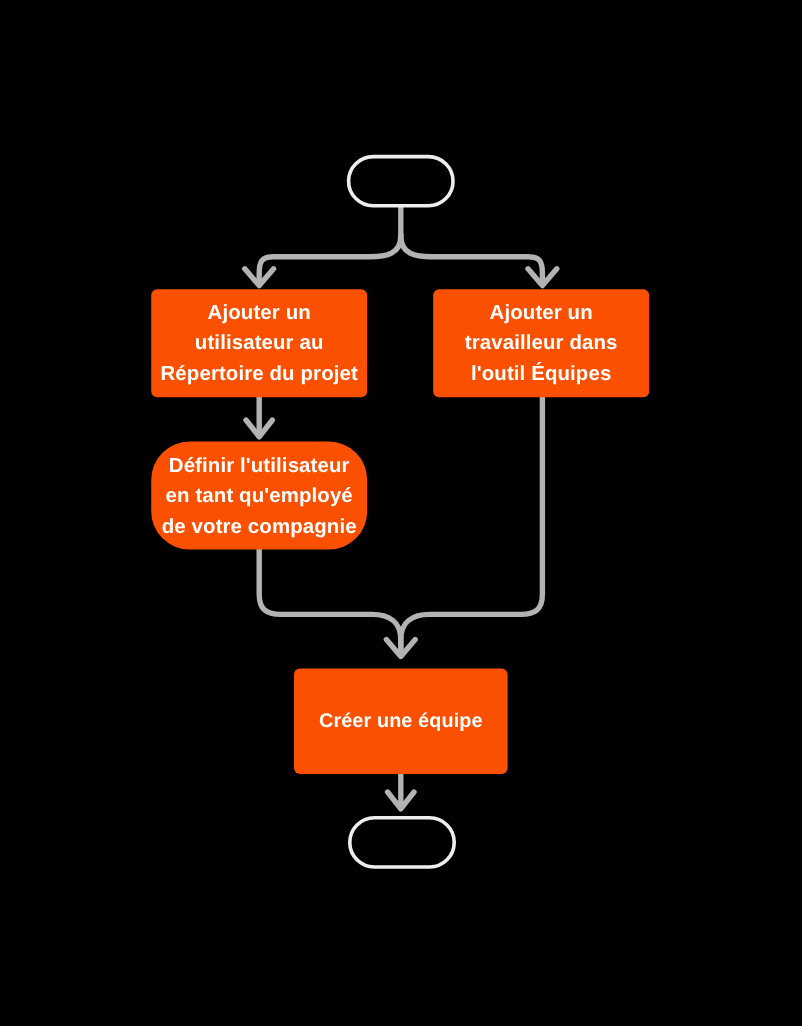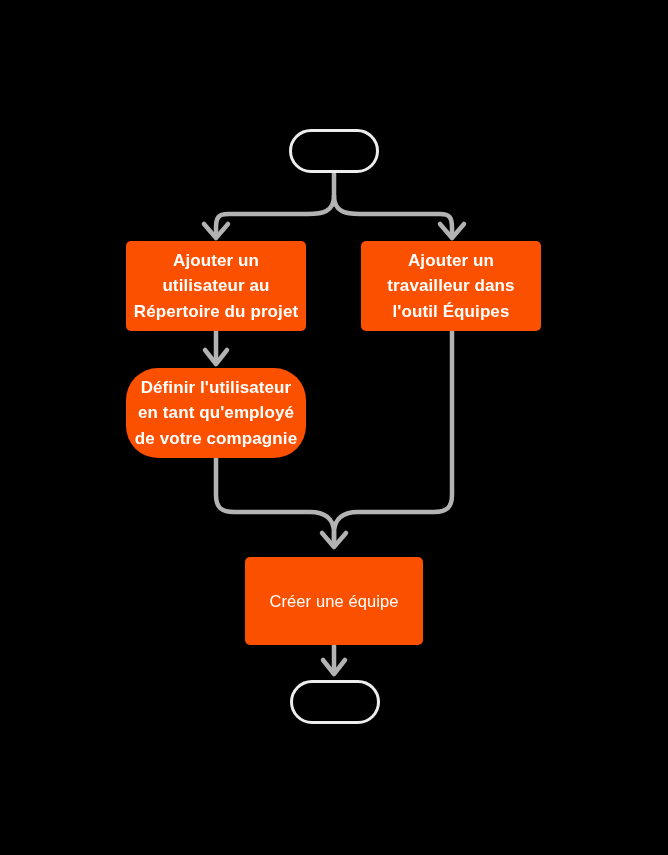--- a/index.html
+++ b/index.html
@@ -48,21 +48,21 @@
     display: block;
     white-space: pre-line;
     line-height: 1.5;
     letter-spacing: 0.1px;
   }
   .label-bold {
     font-weight: bold;
     font-size: 17px;
   }
   .label-medium {
-    font-weight: 400;
+    font-weight: 700;
     font-size: 16.5px;
   }
   
   #node-start   { left: 289px; top: 129px; width: 90px;  height: 44px; }
   #node-add-user-directory { left: 126px; top: 241px; width: 180px; height: 90px; }
   #node-add-worker-teams   { left: 361px; top: 241px; width: 180px; height: 90px; }
   #node-set-employee       { left: 126px; top: 368px; width: 180px; height: 90px; border-radius: 32px; }
   #node-create-team        { left: 245px; top: 557px; width: 178px; height: 88px; }
   #node-end     { left: 290px; top: 680px; width: 90px;  height: 44px; }
 </style>

